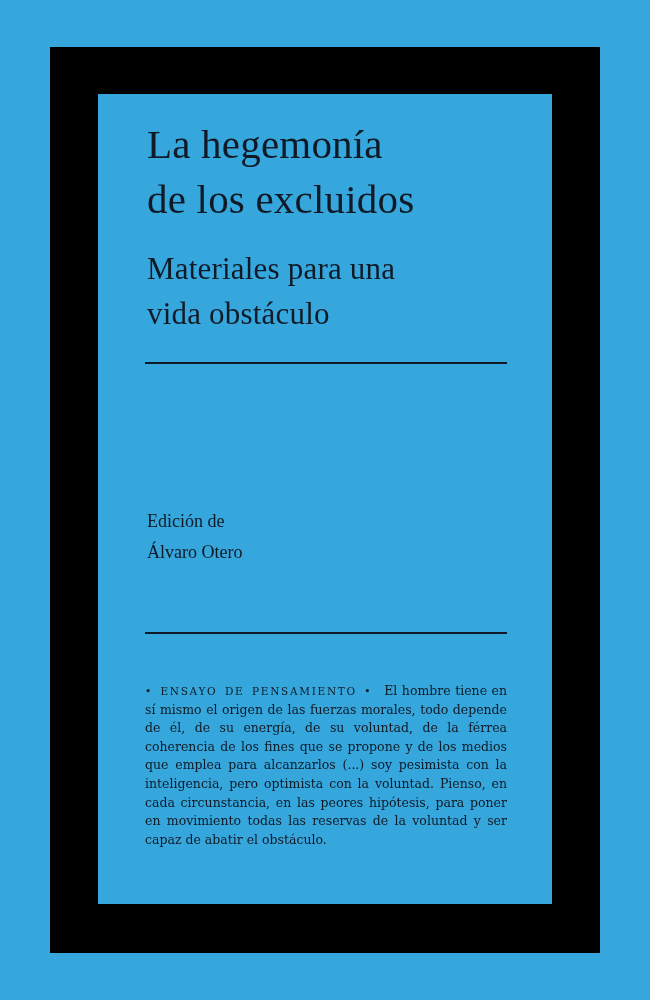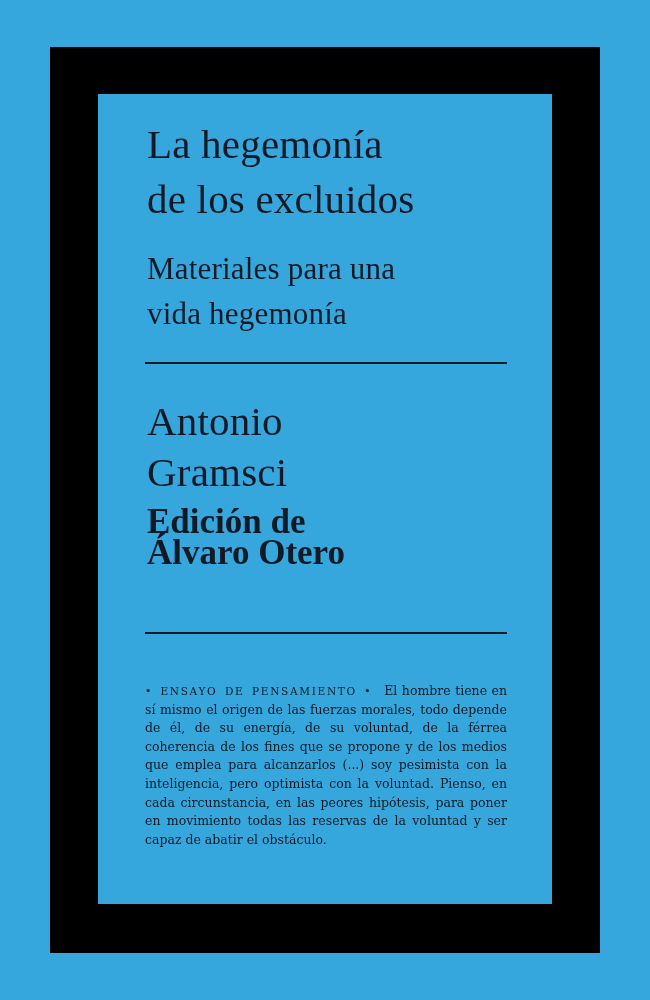--- a/index.html
+++ b/index.html
@@ -68,24 +68,23 @@
     left: 49px;
     top: 302px;
     font-size: 41px;
     line-height: 51px;
     white-space: pre-line;
     letter-spacing: 0.2px;
   }
   .editor {
     left: 49px;
     top: 412px;
-    font-size: 35px;
+    font-size: 18px;
     line-height: 31px;
     white-space: pre-line;
-    font-weight: bold;
   }
   .quote {
     left: 47px;
     top: 588px;
     width: 362px;
     font-family: "DejaVu Serif", serif;
     font-size: 12.5px;
     line-height: 18.6px;
     text-align: justify;
   }
@@ -98,24 +97,22 @@
 </style>
 </head>
 <body>
 
 <div class="cover">
   <div class="frame">
     <div class="panel">
       <h1 class="title">La hegemonía
 de los excluidos</h1>
       <h2 class="subtitle">Materiales para una
-vida hegemonía</h2>
+vida obstáculo</h2>
       <div class="rule rule-top"></div>
-      <div class="author">Antonio
-Gramsci</div>
       <div class="editor">Edición de
 Álvaro Otero</div>
       <div class="rule rule-bottom"></div>
       <p class="quote">
         <span class="quote-label">• ENSAYO DE PENSAMIENTO •</span><span class="quote-text">El hombre tiene en sí mismo el origen de las fuerzas morales, todo depende de él, de su energía, de su voluntad, de la férrea coherencia de los fines que se propone y de los medios que emplea para alcanzarlos (...) soy pesimista con la inteligencia, pero optimista con la voluntad. Pienso, en cada circunstancia, en las peores hipótesis, para poner en movimiento todas las reservas de la voluntad y ser capaz de abatir el obstáculo.</span>
       </p>
     </div>
   </div>
 </div>
 

